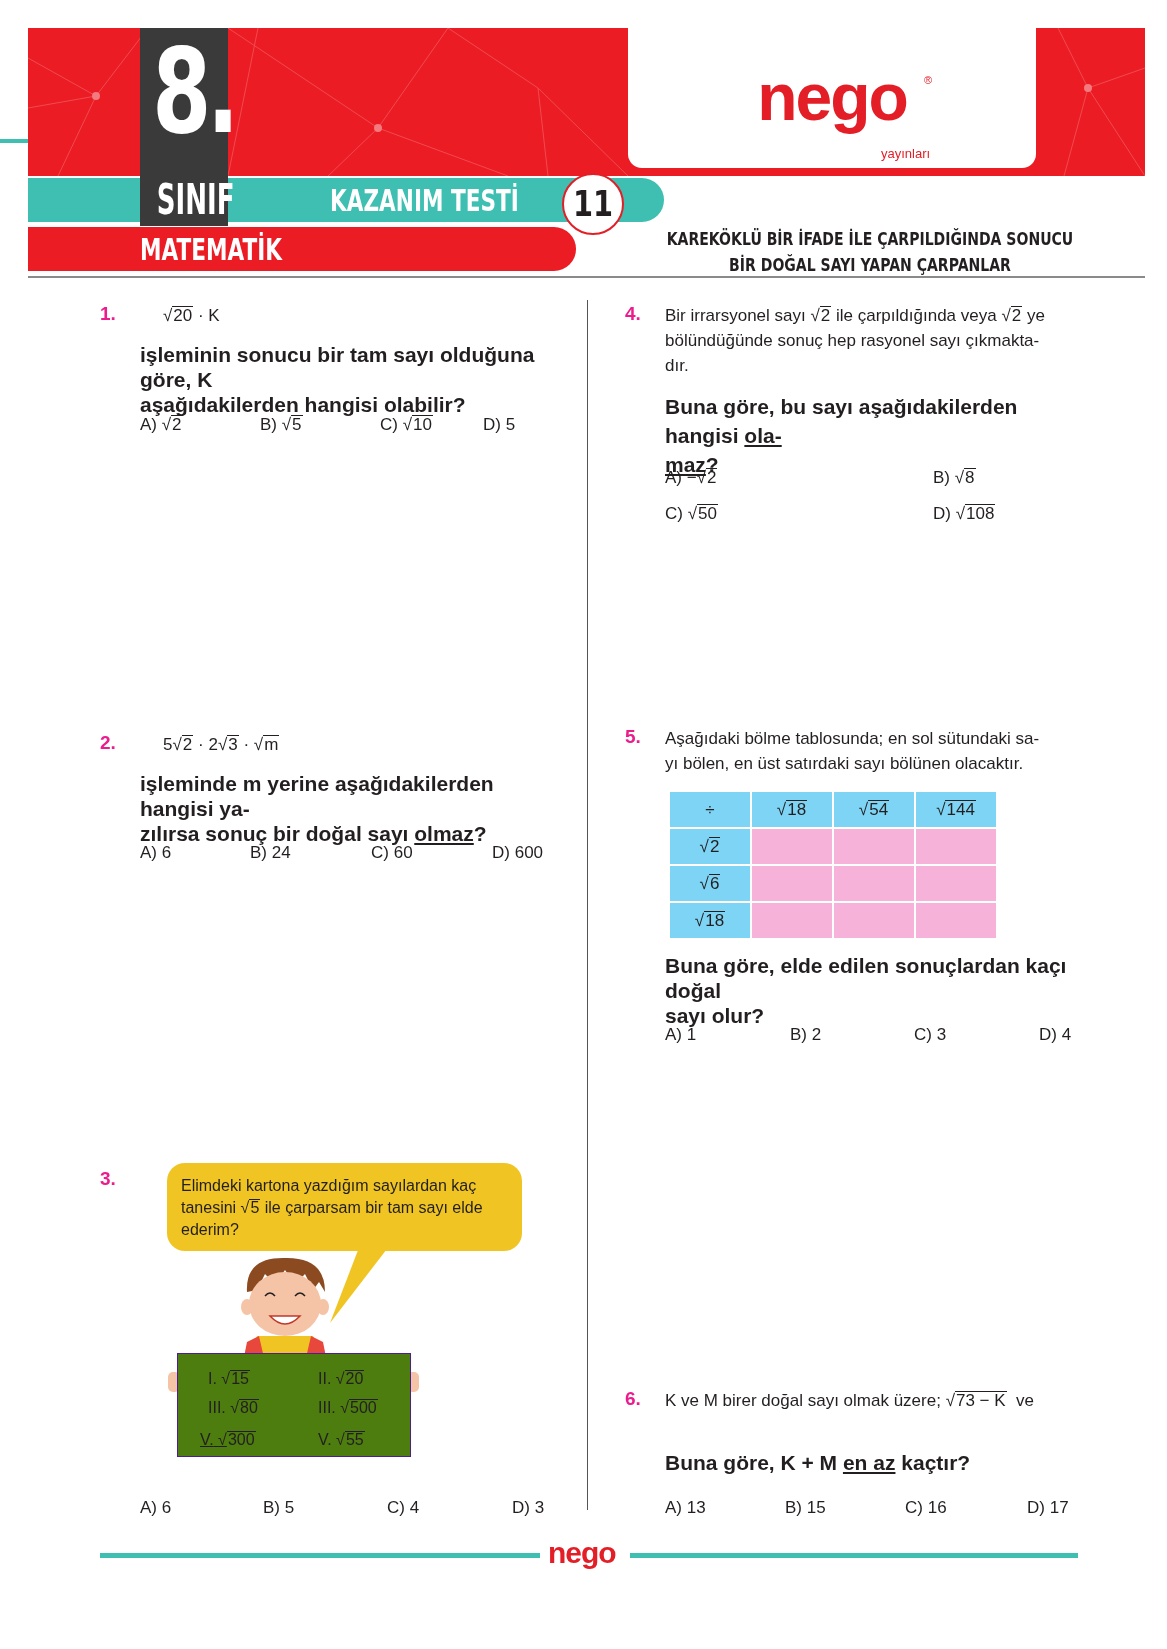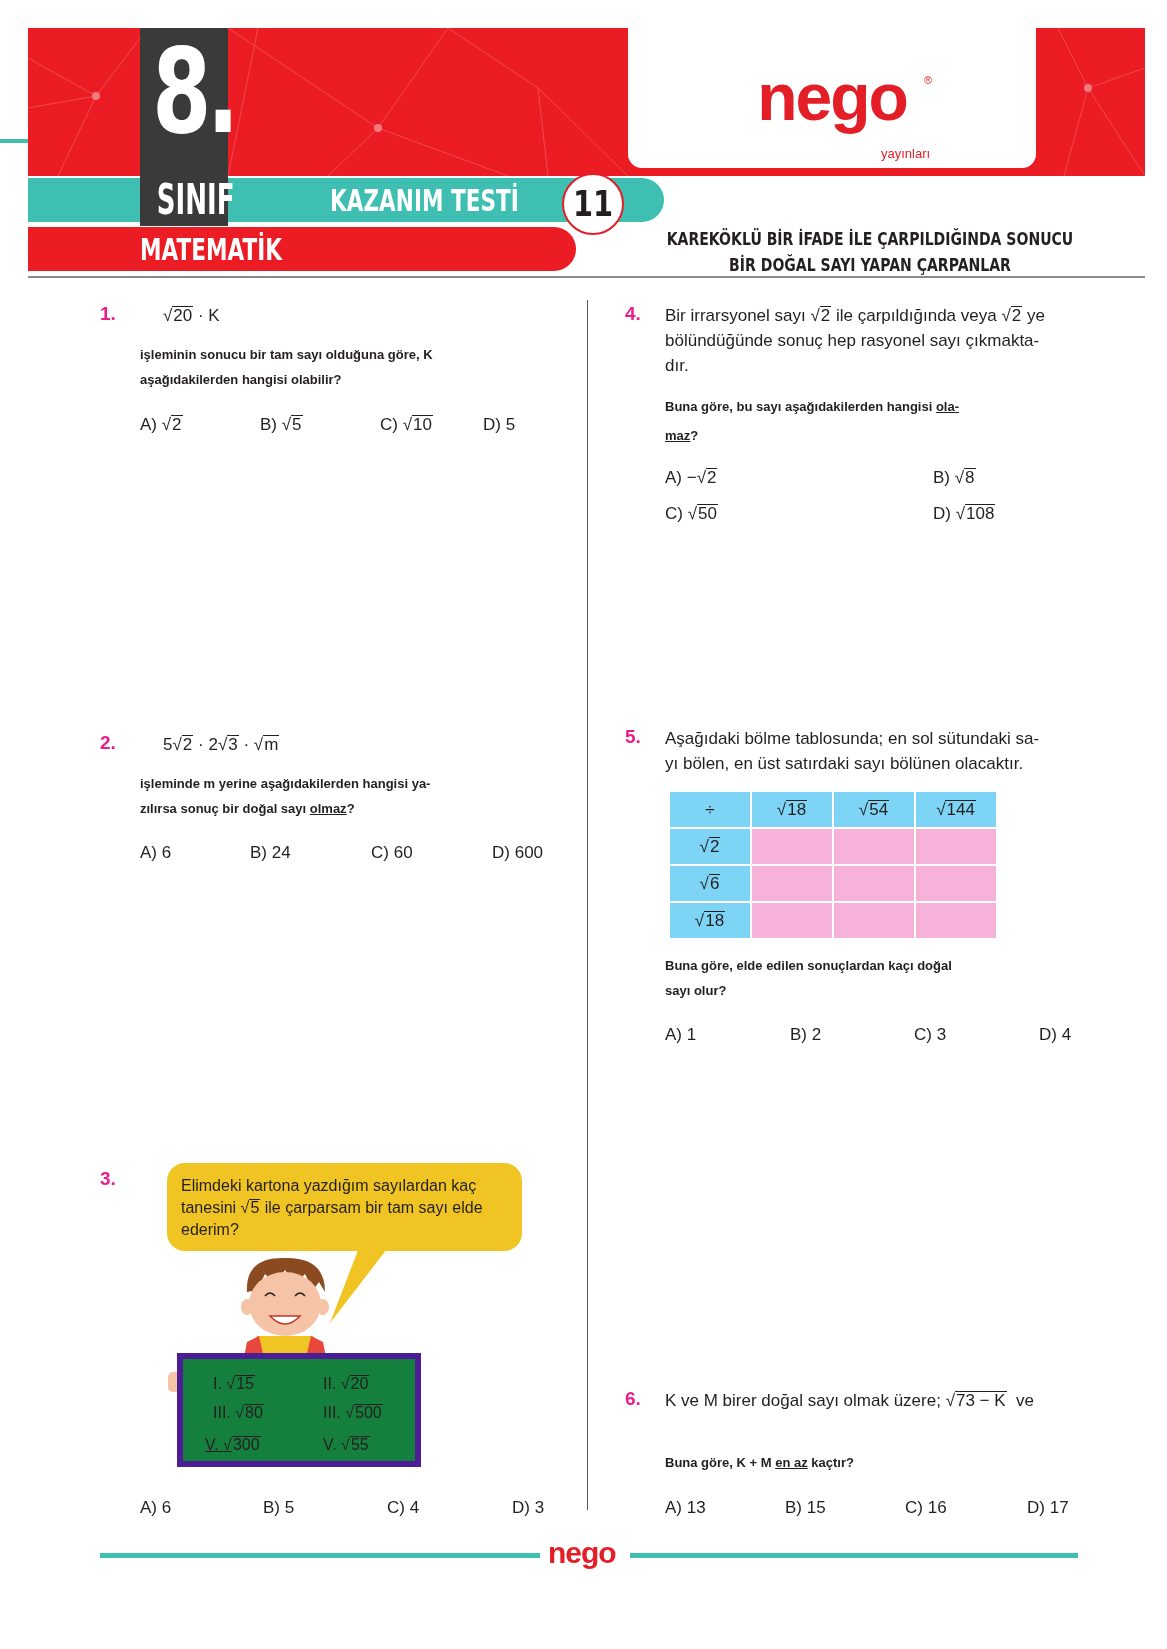--- a/index.html
+++ b/index.html
@@ -22,35 +22,35 @@
   .test-circle{left:562px;top:173px;width:58px;height:58px;border-radius:50%;background:#fff;border:2px solid #e31e26;text-align:center;}
   .test-num{display:block;font-family:"DejaVu Sans",sans-serif;font-weight:bold;font-size:36px;line-height:58px;color:#231f20;transform:scaleX(0.8);}
   .mat-band{left:28px;top:227px;width:548px;height:44px;background:#ec1c24;border-radius:0 24px 24px 0;}
   .matematik{left:140px;top:230px;color:#fff;font-family:"DejaVu Sans",sans-serif;font-weight:bold;font-size:30px;line-height:40px;transform:scaleX(0.72);transform-origin:left center;white-space:nowrap;}
   .topic{left:600px;top:226px;width:540px;text-align:center;font-family:"DejaVu Sans",sans-serif;font-weight:bold;font-size:18px;line-height:26px;color:#231f20;transform:scaleX(0.78);transform-origin:center top;}
   .hdr-rule{left:28px;top:276px;width:1117px;height:2px;background:#8a8a8a;}
   .col-rule{left:587px;top:300px;width:1px;height:1210px;background:#555;}
   
   .qnum{font-weight:bold;font-size:19px;color:#ec1c8c;}
   .qtext{font-size:17px;line-height:25px;color:#231f20;}
-  .qbold{font-weight:bold;font-size:13px;line-height:25px;color:#231f20;}
+  .qbold{font-weight:bold;font-size:21px;line-height:25px;color:#231f20;}
   .opt{font-size:17px;color:#231f20;white-space:nowrap;}
   .u{text-decoration:underline;}
   .sq{display:inline-block;border-top:1px solid #231f20;padding:0 1px;line-height:1.05;}
   
   .dtable{left:668px;top:790px;border-collapse:separate;border-spacing:2px;}
   .dtable td{width:80px;height:35px;text-align:center;font-size:17px;padding:0;}
   .dtable td.hdr{background:#7ed4f4;}
   .dtable td.cell{background:#f6b2d9;}
   
   .bubble{left:167px;top:1163px;width:355px;height:88px;background:#f0c523;border-radius:18px;}
   .bubble-tail{left:330px;top:1245px;}
   .bubble-text{left:181px;top:1175px;width:335px;font-size:16px;line-height:22px;color:#231f20;}
   .boy{left:225px;top:1252px;}
-  .card{left:177px;top:1353px;width:232px;height:102px;background:#15803d;border:6px solid #4c1d95;}
+  .card{left:177px;top:1353px;width:232px;height:102px;background:#4d7c0f;border:1px solid #4c1d95;}
   .card-item{font-size:16px;color:#231f20;white-space:nowrap;}
   .footer-line{top:1553px;height:5px;background:#3fbfb2;}
   .footer-logo{left:548px;top:1536px;font-weight:bold;font-size:30px;color:#e31e26;letter-spacing:-1px;}
 </style>
 </head>
 <body>
 
 <div class="abs teal-line"></div>
 <div class="abs hdr-red">
   <svg width="1117" height="148">

